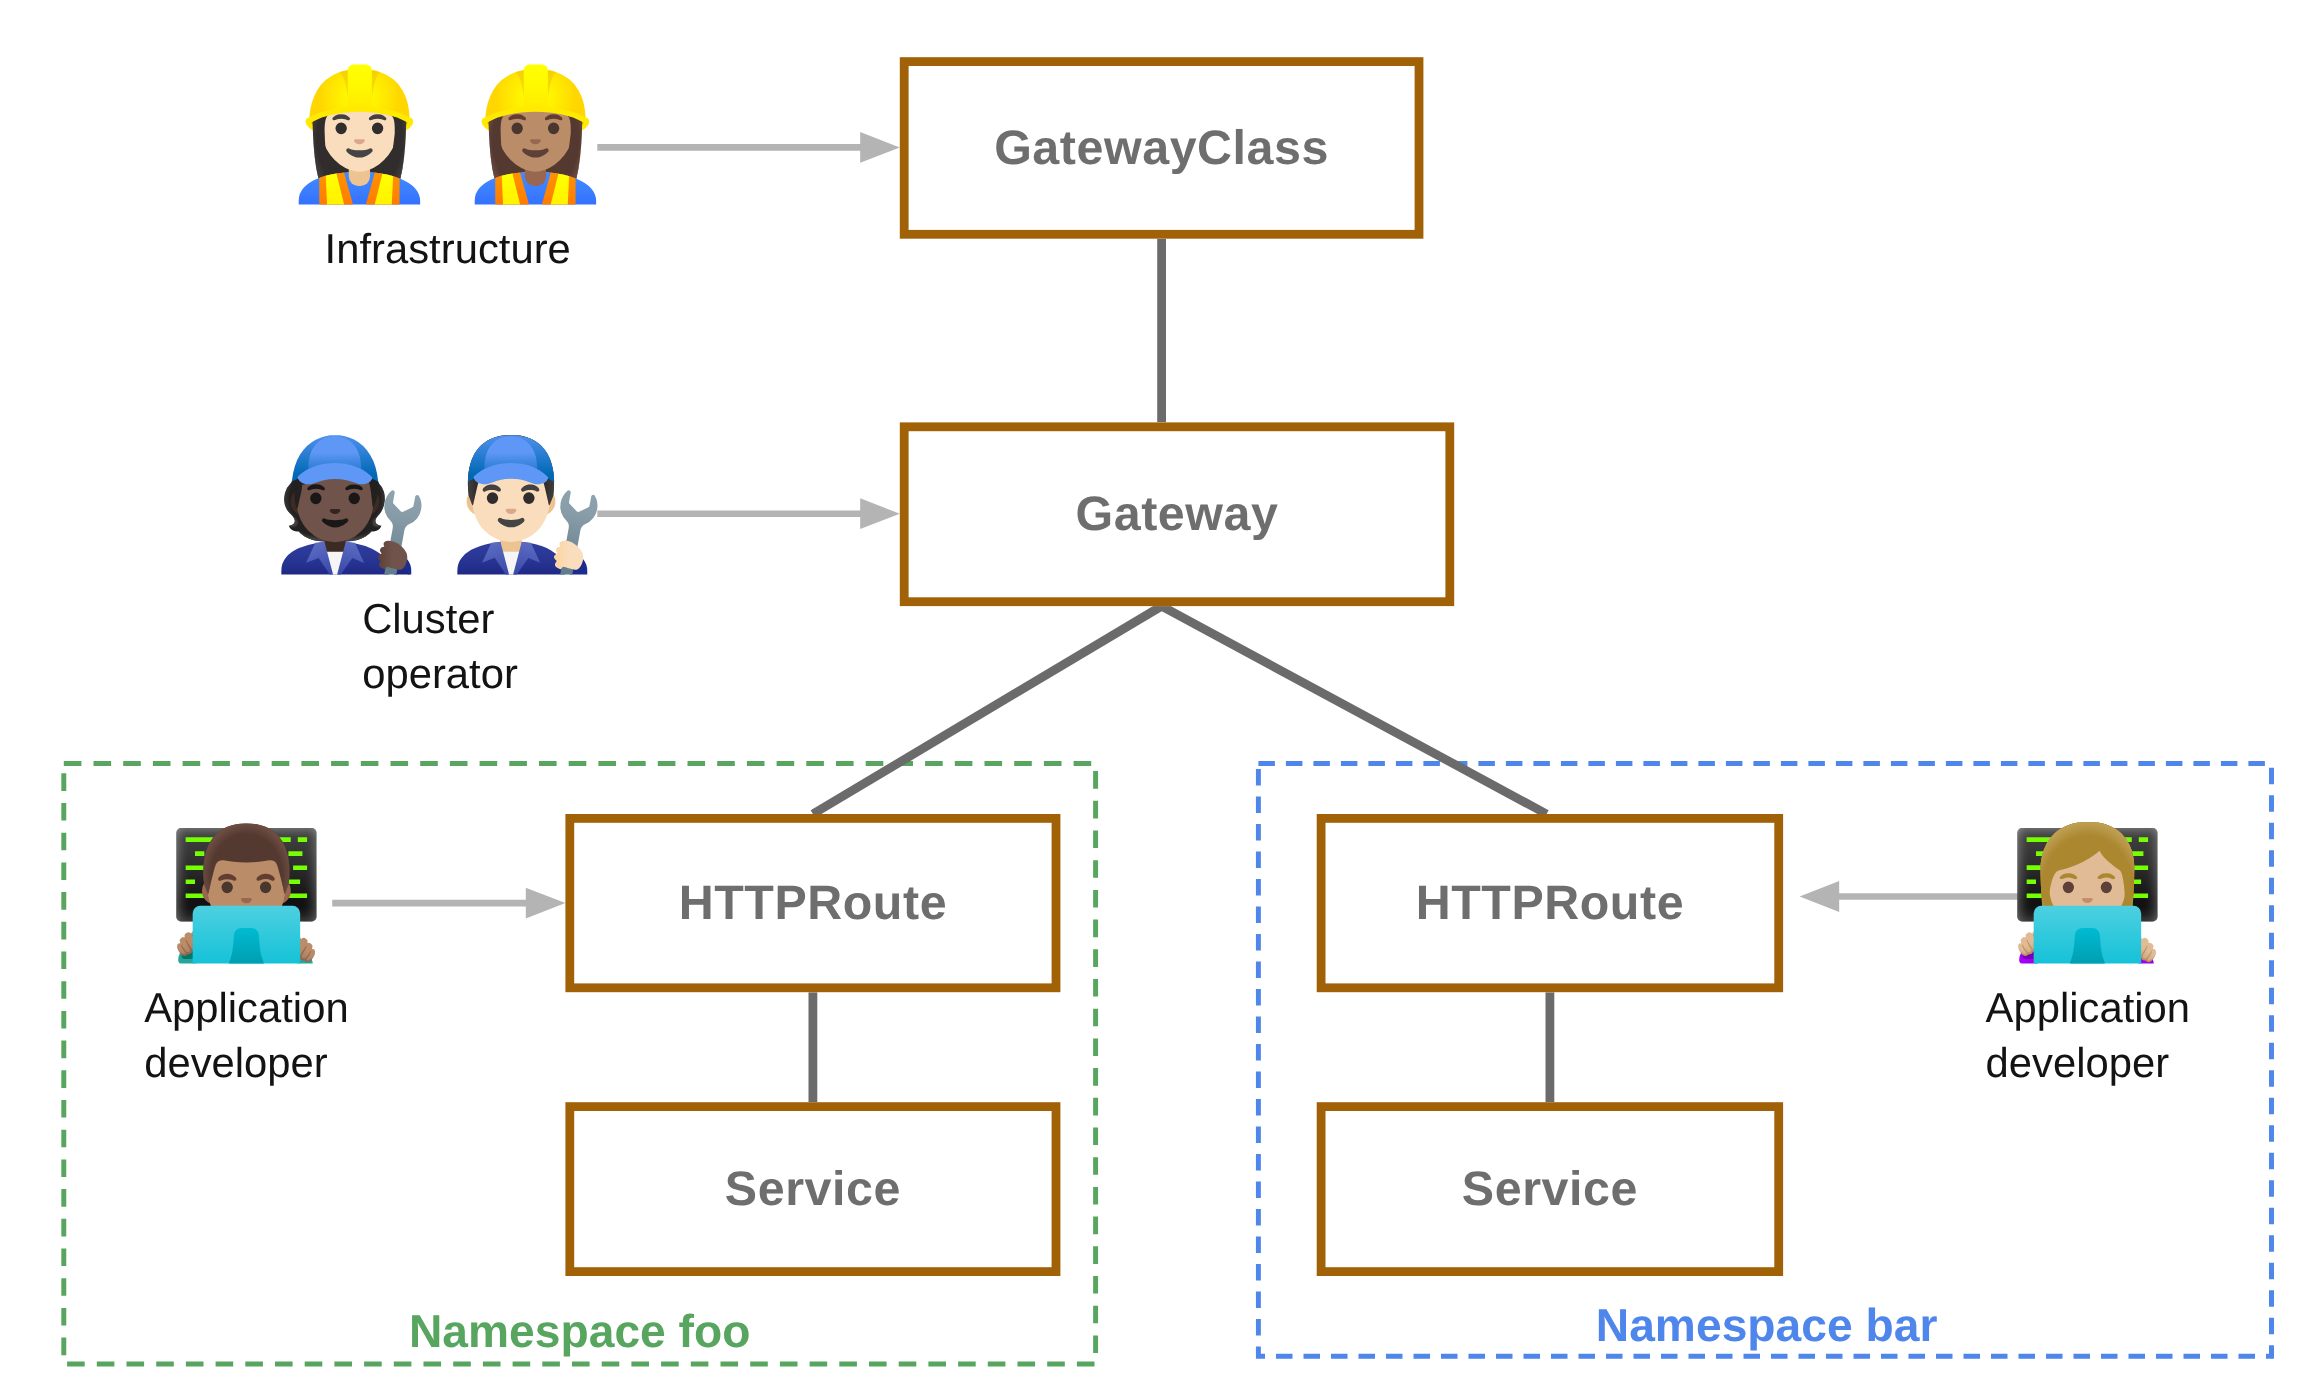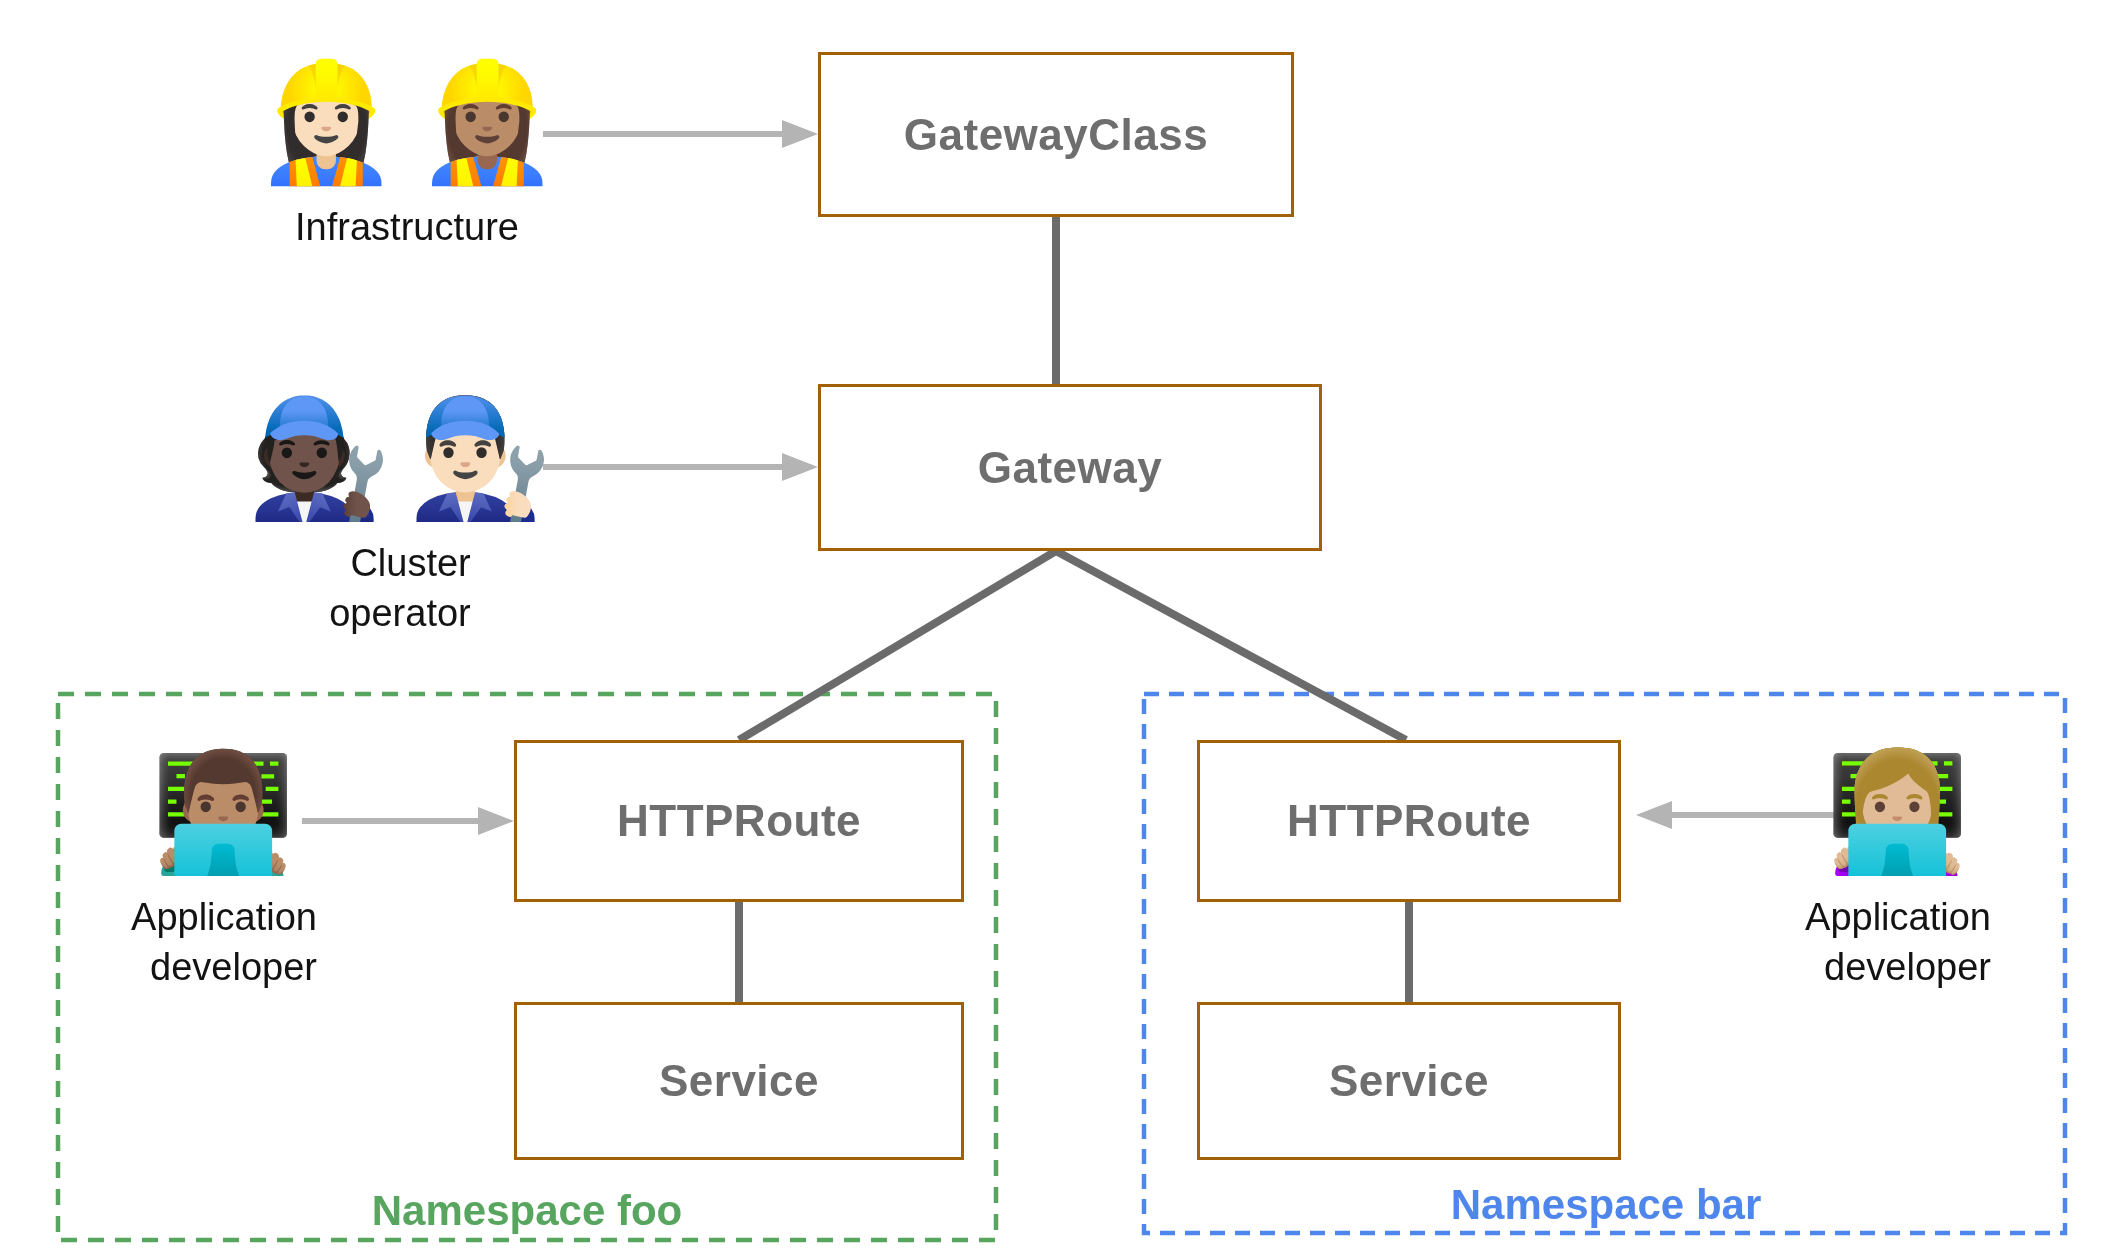--- a/index.html
+++ b/index.html
@@ -20,21 +20,21 @@
     left: 0;
     top: 0;
     width: 2112px;
     height: 1258px;
     z-index: 1;
   }
   .node {
     position: absolute;
     box-sizing: border-box;
     background: #ffffff;
-    border: 3px solid #a16207;
+    border: 8px solid #a16207;
     display: flex;
     align-items: center;
     justify-content: center;
     z-index: 2;
   }
   .node .node-label {
     font-size: 44px;
     font-weight: 700;
     letter-spacing: 0.5px;
     color: #6e6e6e;
@@ -58,21 +58,21 @@
     display: flex;
     gap: 16px;
     font-size: 116px;
     line-height: 1.05;
   }
   .persona .persona-label {
     margin-top: 18px;
     font-size: 38px;
     line-height: 50px;
     color: #131313;
-    text-align: right;
+    text-align: left;
     white-space: nowrap;
   }
   #persona-infrastructure { left: 407px; top: 62px; }
   #persona-cluster        { left: 400px; top: 398px; }
   #persona-appdev-foo     { left: 224px; top: 752px; }
   #persona-appdev-bar     { left: 1898px; top: 752px; }
 
   .ns-label {
     position: absolute;
     transform: translateX(-50%);

